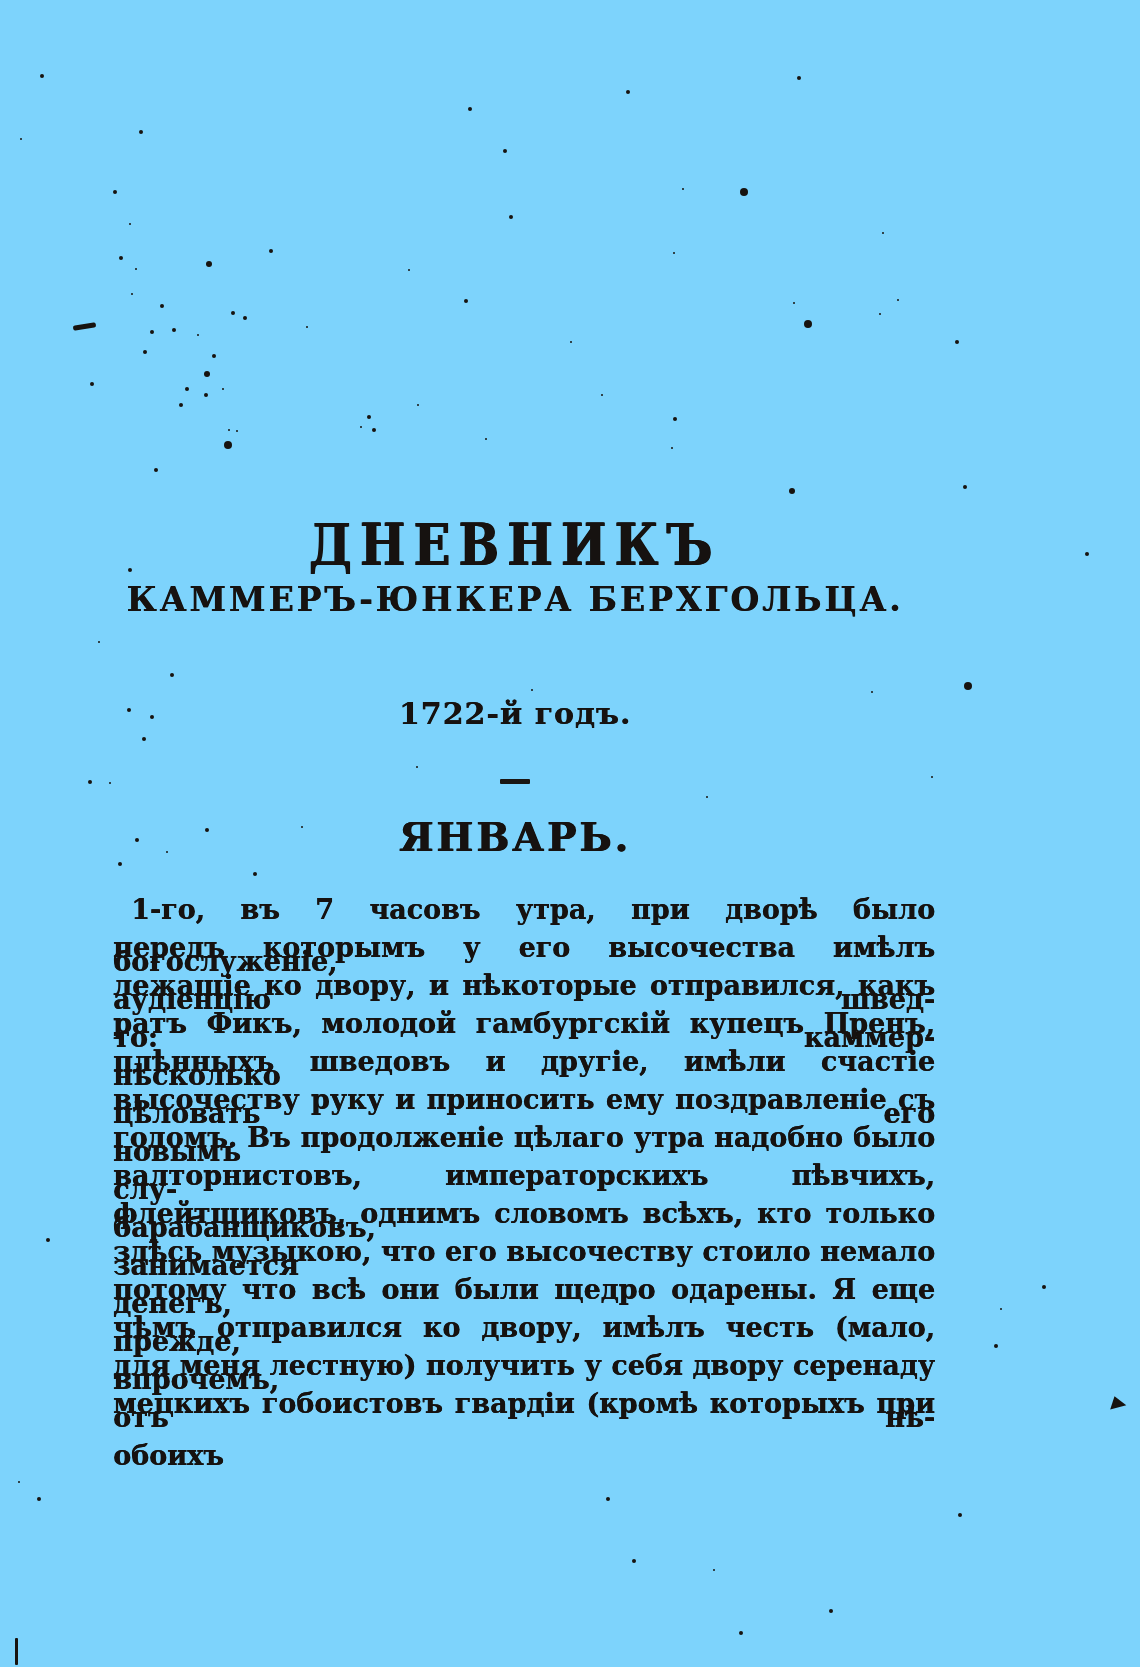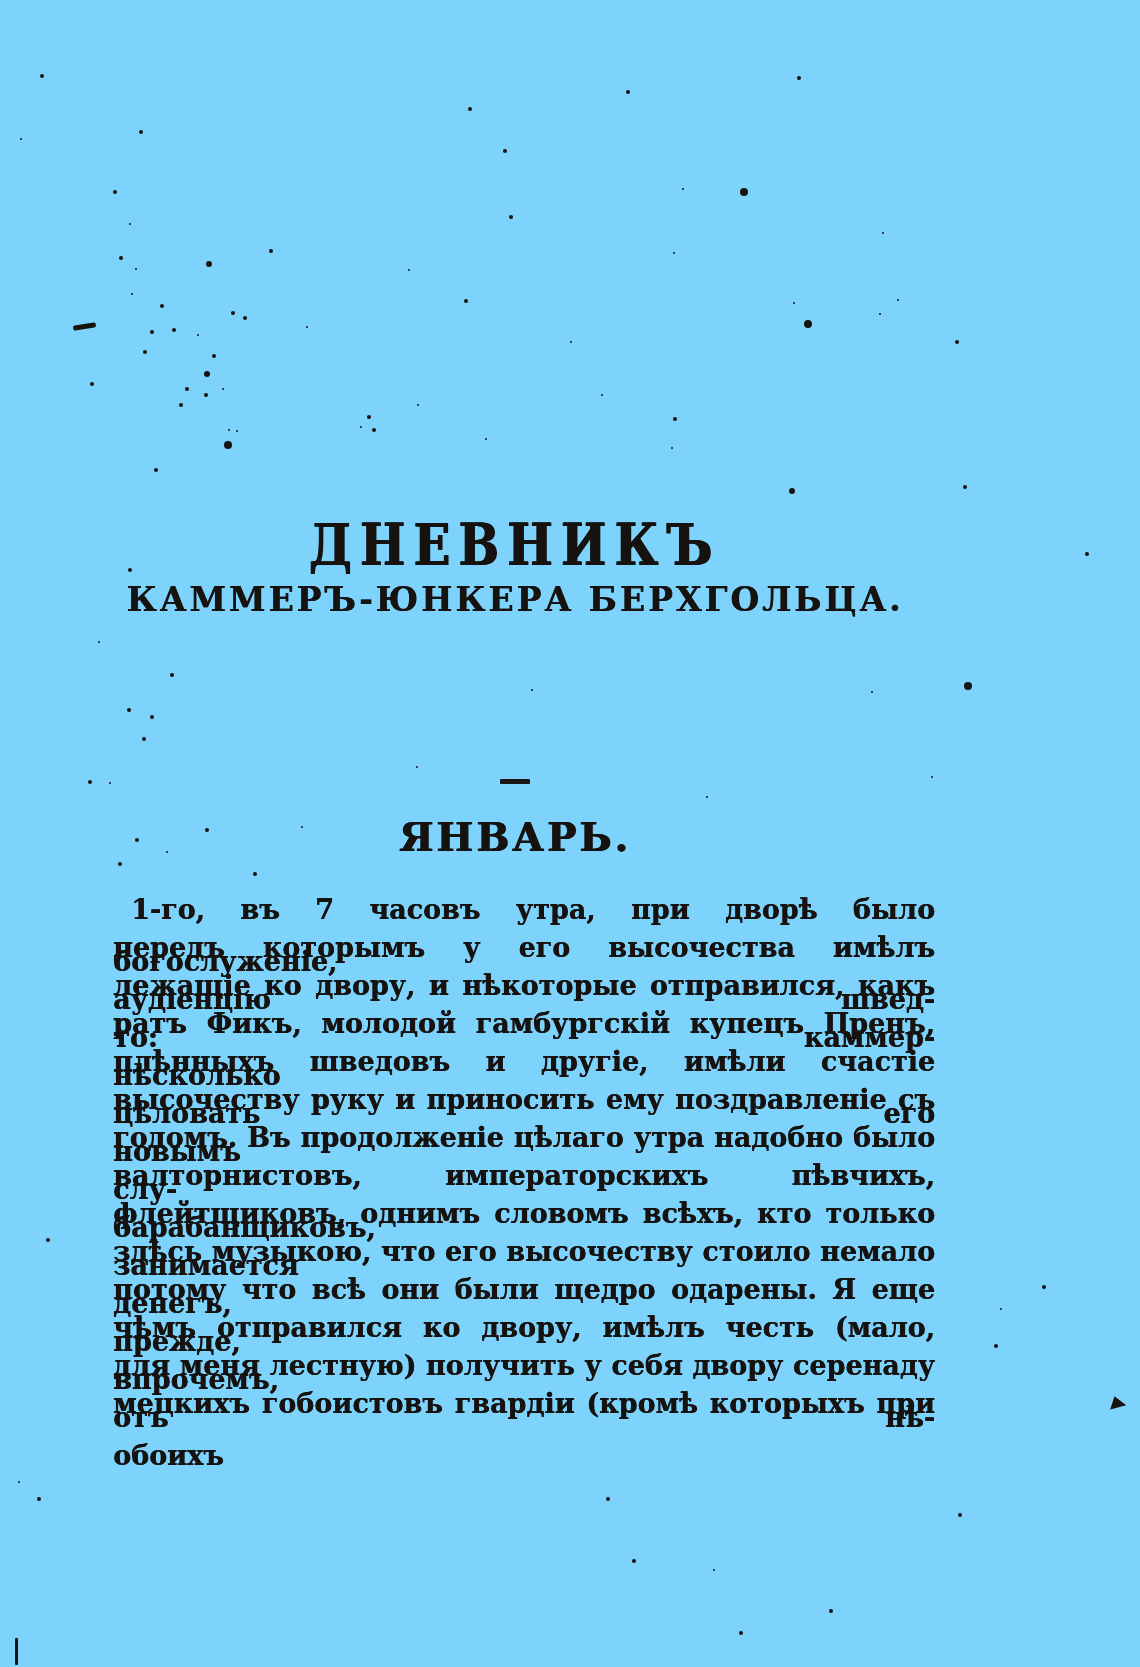--- a/index.html
+++ b/index.html
@@ -135,20 +135,21 @@
 
   <div class="speck-field"></div>
   <div class="speck-dash"></div>
   <div class="speck-bar"></div>
   <div class="speck-triangle"></div>
 
   <div class="head book-title">ДНЕВНИКЪ</div>
 
   <div class="head book-subtitle">КАММЕРЪ-ЮНКЕРА БЕРХГОЛЬЦА.</div>
 
+  <div class="head year-heading">1722-й годъ.</div>
 
   <div class="divider"><span class="bar"></span></div>
 
   <div class="head month-heading">ЯНВАРЬ.</div>
 
   <div class="body-text">
     <div class="body-line indent">1-го, въ 7 часовъ утра, при дворѣ было богослуженіе,</div>
     <div class="body-line">передъ которымъ у его высочества имѣлъ аудіенцію швед-</div>
     <div class="body-line">лежащіе ко двору, и нѣкоторые отправился, какъ то: каммер-</div>
     <div class="body-line">ратъ Фикъ, молодой гамбургскій купецъ Пренъ, нѣсколько</div>

